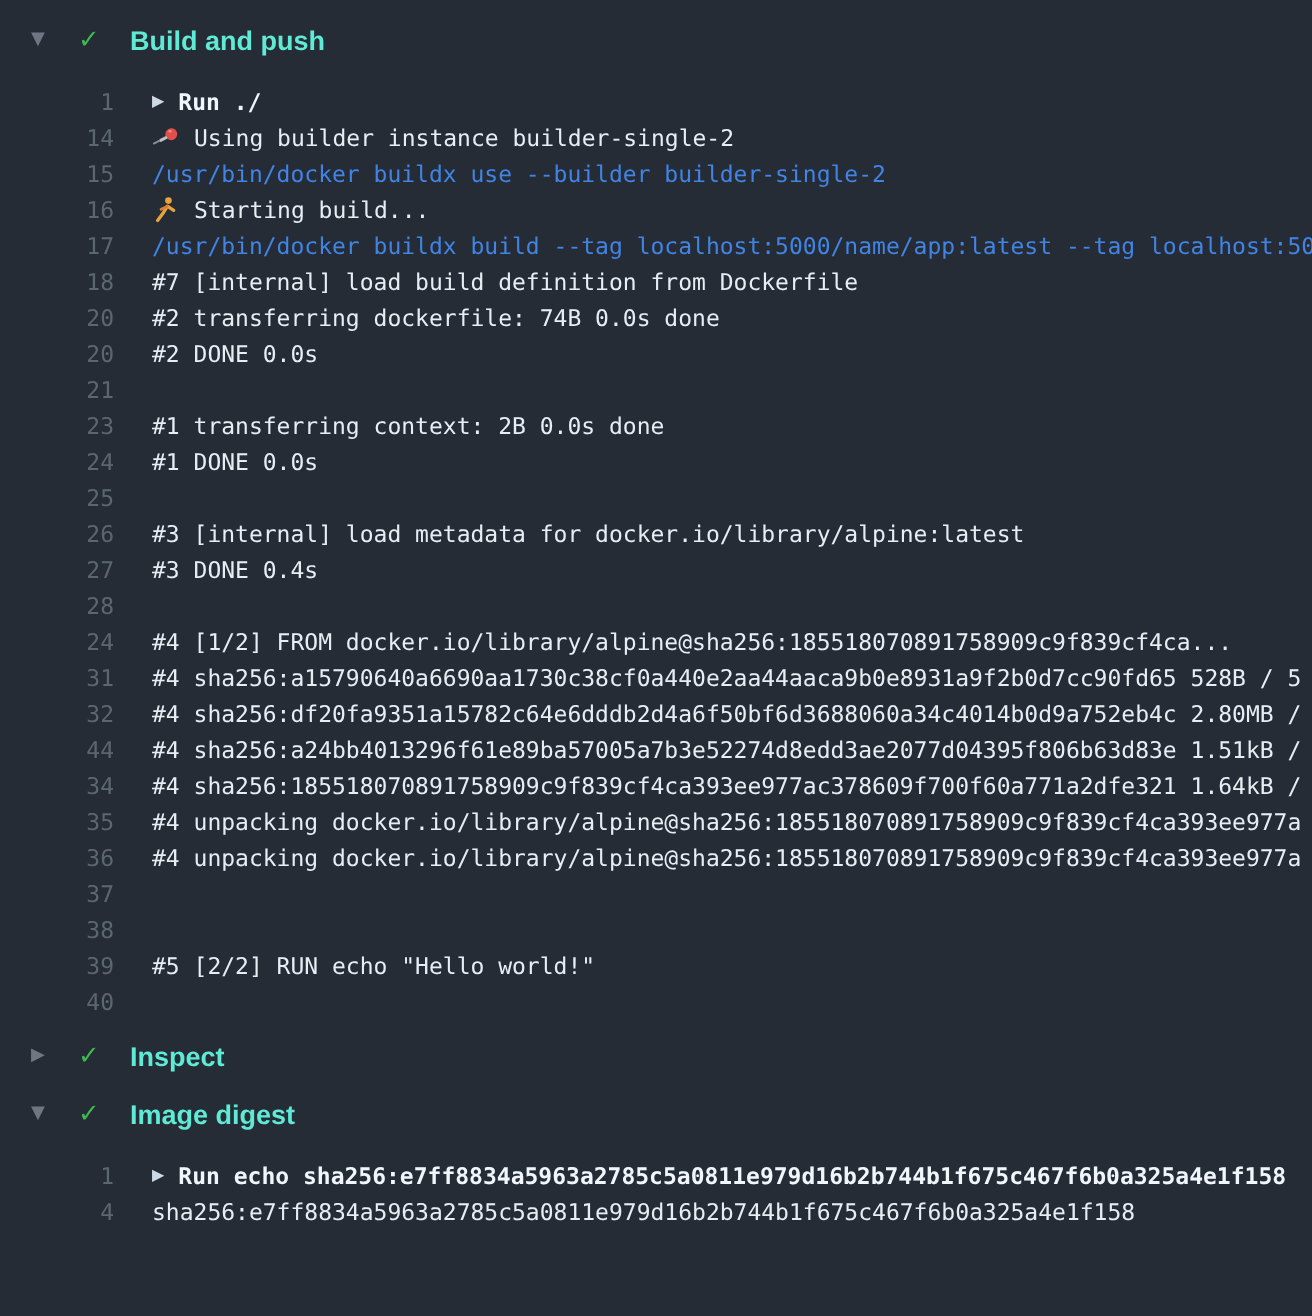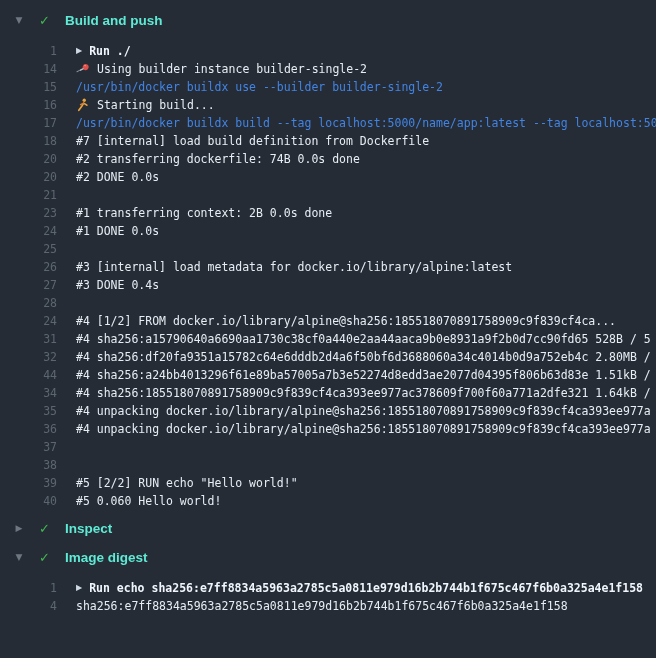--- a/index.html
+++ b/index.html
@@ -230,21 +230,20 @@
     <span class="content"><span></span></span>
   </div>
 
   <div class="log-line">
     <span class="gutter">39</span>
     <span class="content"><span>#5 [2/2] RUN echo "Hello world!"</span></span>
   </div>
 
   <div class="log-line">
     <span class="gutter">40</span>
-    <span class="content"><span>#5 0.060 Hello world!</span></span>
   </div>
 </div>
   </section>
 
   <section class="step">
     <div class="step-header">
       <span class="tri">▶</span>
       <span class="check" style="color: rgb(63, 185, 80);">✓</span>
       <span class="title">Inspect</span>
     </div>

